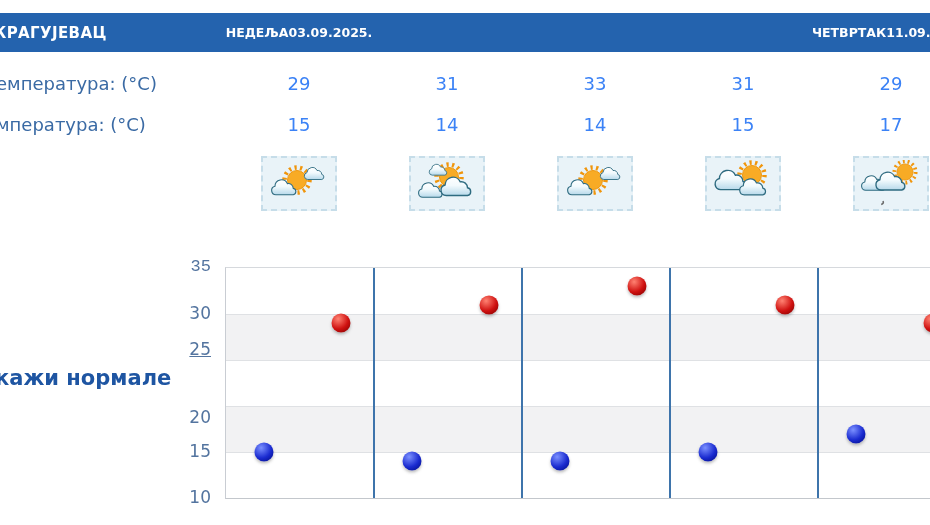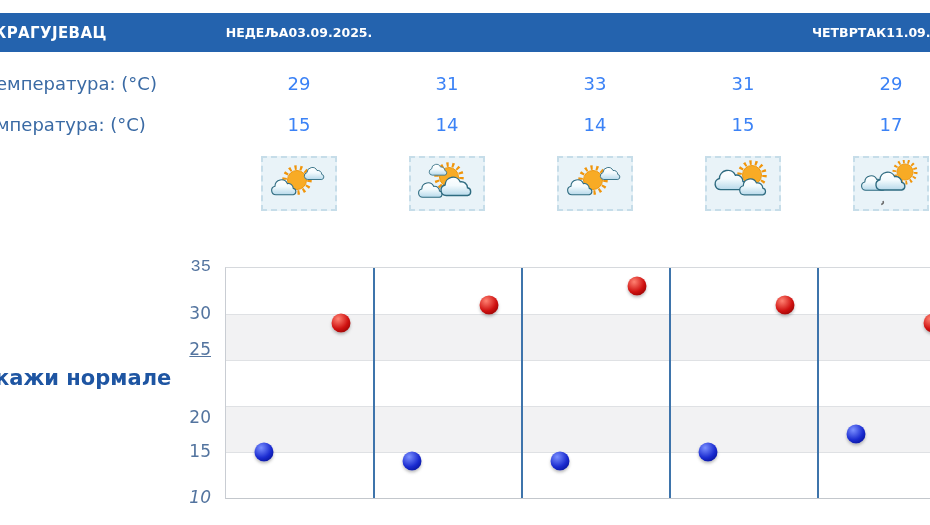--- a/index.html
+++ b/index.html
@@ -149,21 +149,21 @@
       <use href="#wsun" transform="translate(46 12) scale(0.85)"></use>
       <use href="#wcloud" transform="translate(1 14) scale(0.6)"></use>
       <use href="#wcloud" transform="translate(15 10) scale(0.74)"></use>
       <path d="M24 41 q1.2 2.6 -1.8 3.6" stroke="#6b6b6b" stroke-width="1.6" fill="none"></path>
     </svg>
   </div>
 
   <div class="normals">кажи нормале</div>
 
   <div class="y-axis">
-      <div class="y-tick" style="top: 220px; font-style: italic;">10</div>
+      <div class="y-tick" style="top: 220px;">10</div>
       <div class="y-tick" style="top: 174px;">15</div>
       <div class="y-tick" style="top: 128px; margin-top: 12px;">20</div>
       <div class="y-tick" style="top: 72px; text-decoration: underline;">25</div>
       <div class="y-tick" style="top: 36px;">30</div>
       <div class="y-tick" style="top: -10px; font-family: Liberation Mono, monospace;">35</div>
     </div>
   <div class="plot">
       <div class="band" style="top: 46px;"></div>
       <div class="band" style="top: 138px;"></div>
       <div class="gridline" style="top: 46px;"></div>

